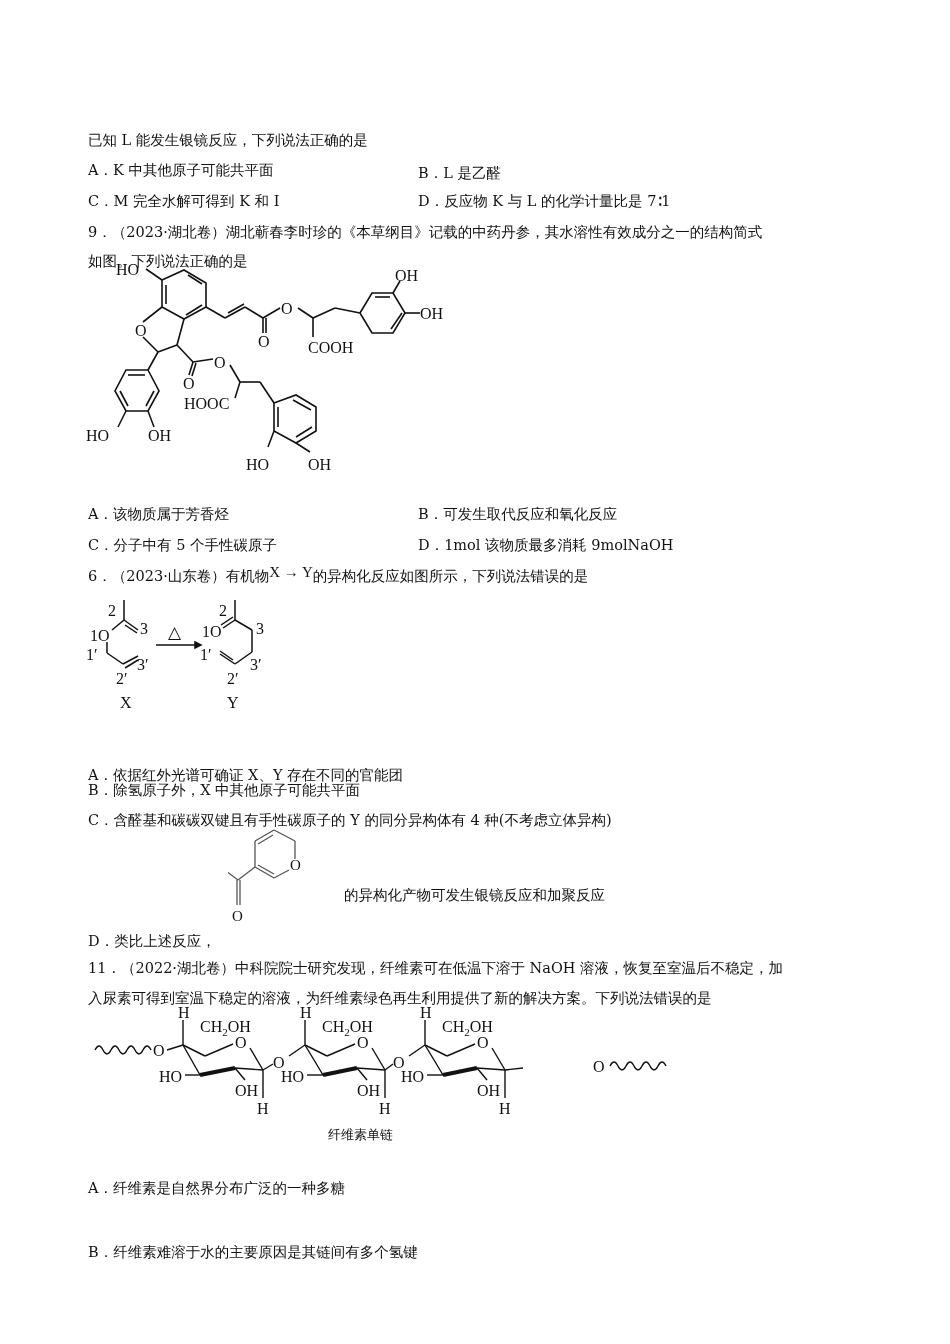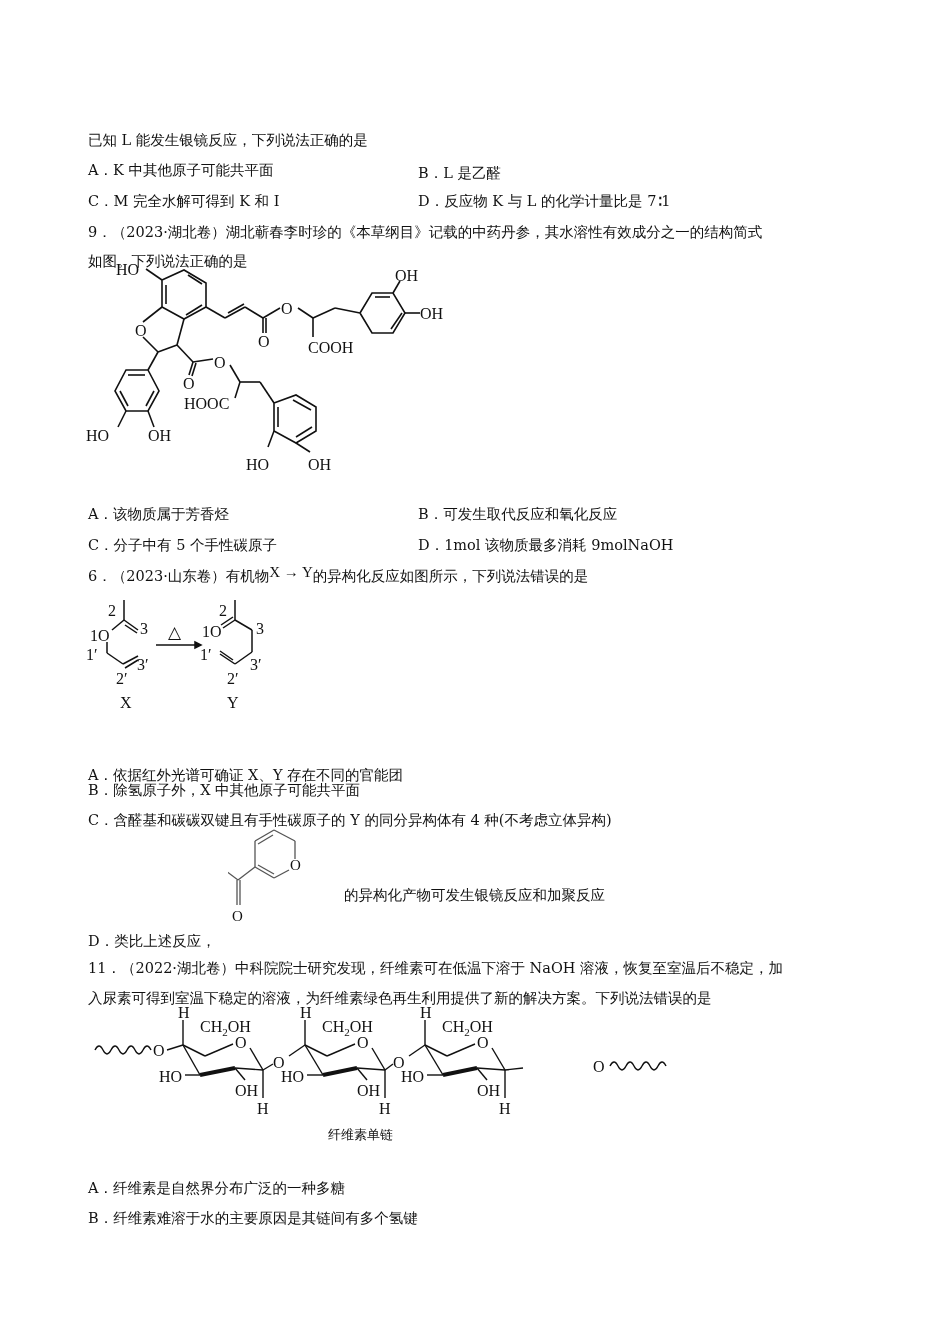--- a/index.html
+++ b/index.html
@@ -239,13 +239,13 @@
     <text x="392" y="48">O</text>
     <text x="316" y="82">HO</text>
     <text x="392" y="96">OH</text>
     <text x="414" y="114">H</text>
     <text x="508" y="72">O</text>
   </g>
 </svg>
 <div class="caption" style="left:328px;top:1126px">纤维素单链</div>
 
 <div class="line" style="top:1163px"><span>A．</span><span>纤维素是自然界分布广泛的一种多糖</span></div>
-<div class="line" style="top:1193px"><span>B．</span><span>纤维素难溶于水的主要原因是其链间有多个氢键</span></div>
+<div class="line" style="top:1227px"><span>B．</span><span>纤维素难溶于水的主要原因是其链间有多个氢键</span></div>
 
 </body></html>

